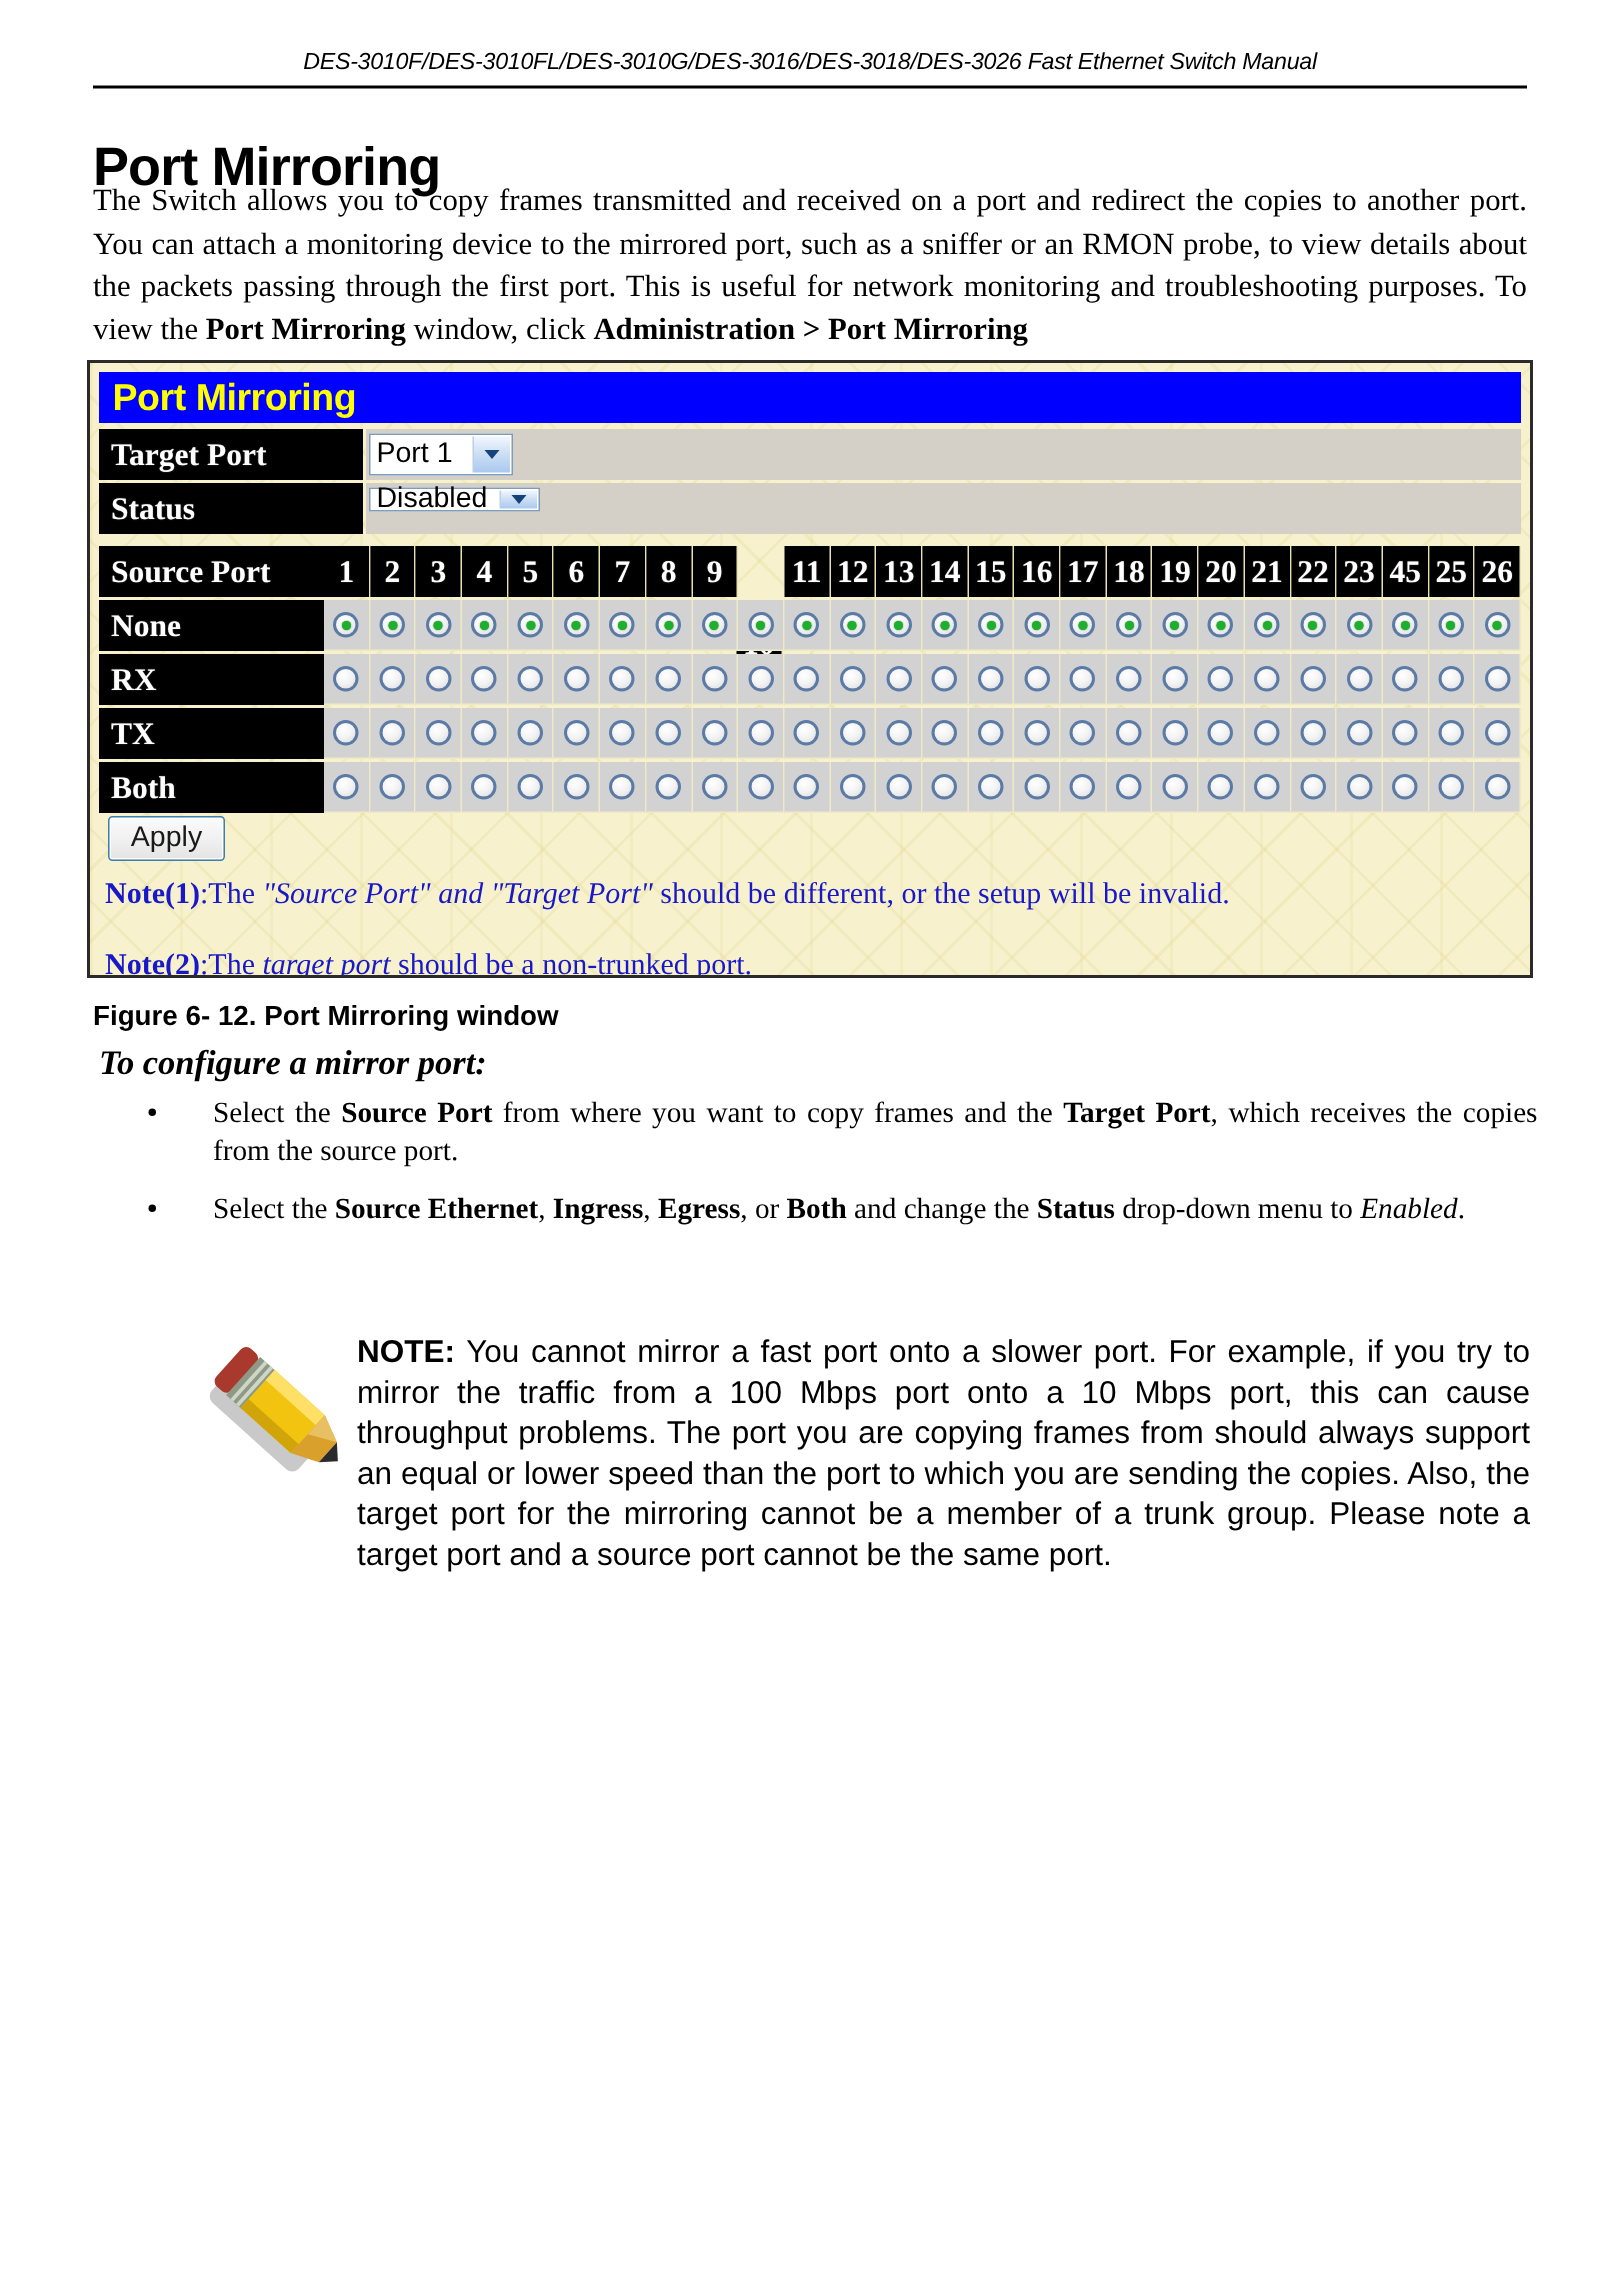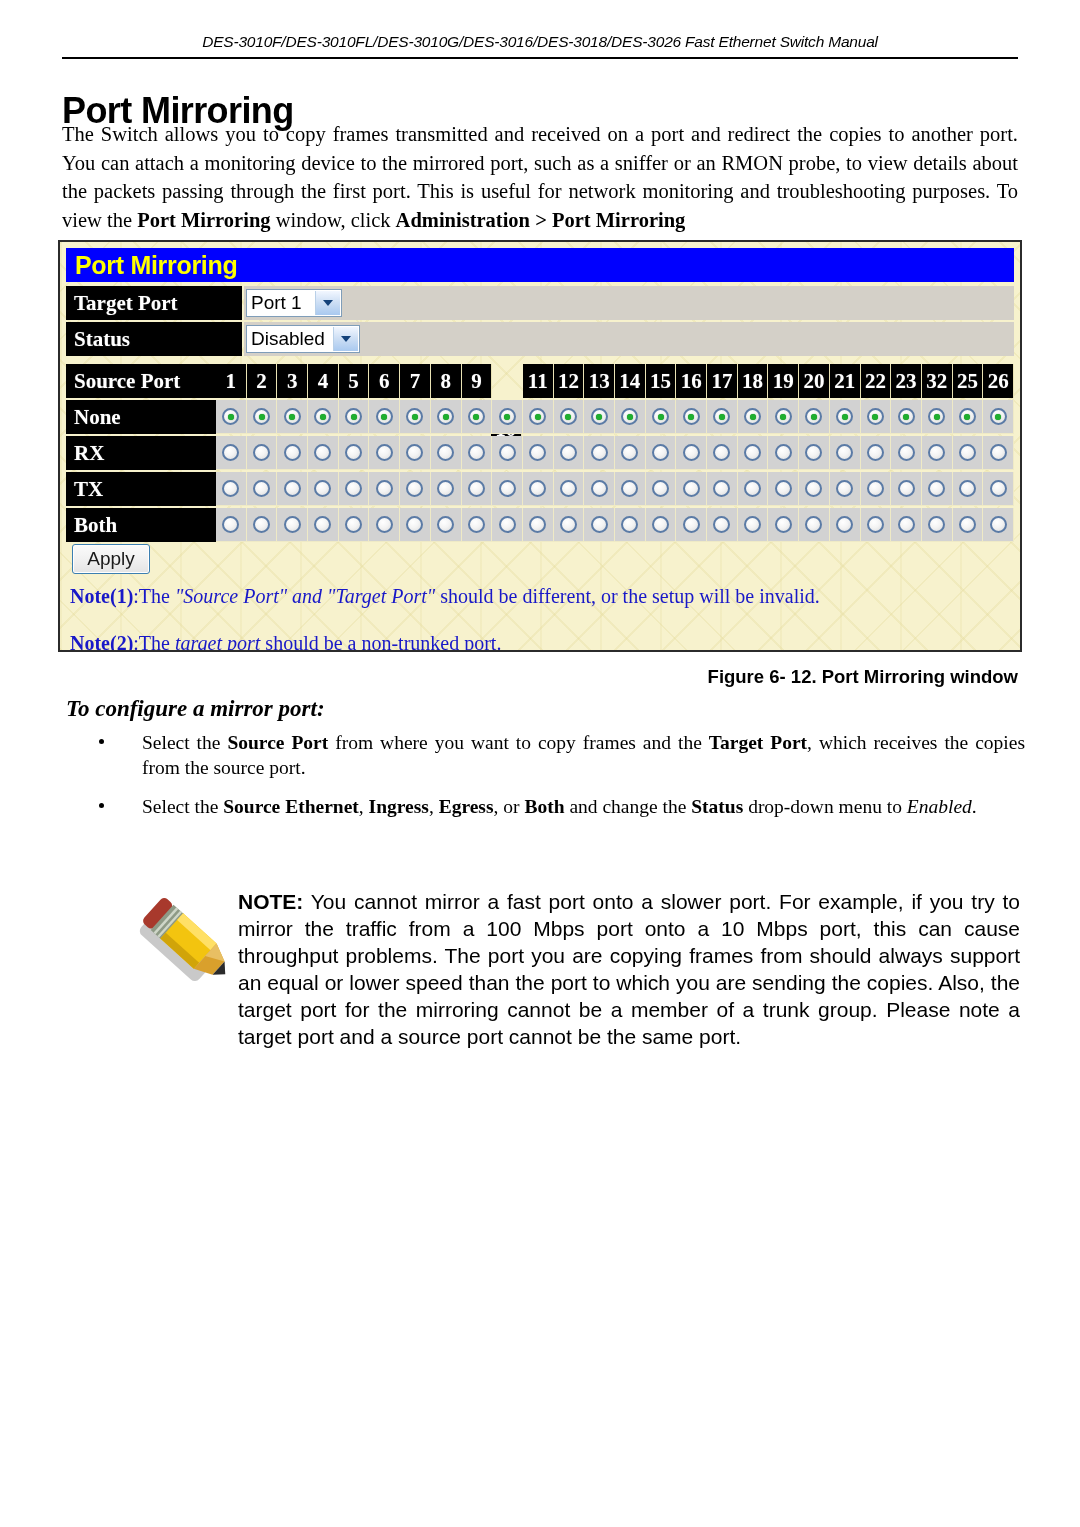--- a/index.html
+++ b/index.html
@@ -239,21 +239,21 @@
   }
   .note-line b { font-weight: bold; }
   .note-line i { font-style: italic; }
 
   
   .caption {
     position: absolute;
     left: 62px;
     top: 666px;
     width: 956px;
-    text-align: right;
+    text-align: left;
     font-family: "Liberation Sans", sans-serif;
     font-weight: bold;
     font-size: 18.5px;
   }
 
   
   .subhead {
     position: absolute;
     left: 66px;
     top: 696px;
@@ -345,21 +345,21 @@
       <div class="lbl" style="left:6px; top:44px; width:176px; height:34px;">Target Port</div>
       <div class="fld" style="left:184px; top:44px; width:770px; height:34px;">
         <div class="xp-select" style="left:2px; top:3px; width:96px; height:28px;">
           <span>Port 1</span>
           <span class="arrow"></span>
         </div>
       </div>
 
       <div class="lbl" style="left:6px; top:80px; width:176px; height:34px;">Status</div>
       <div class="fld" style="left:184px; top:80px; width:770px; height:34px;">
-        <div class="xp-select" style="left:2px; top:3px; width:114px; height:28px;">
+        <div class="xp-select" style="left:2px; top:3px; width:114px; height:16px;">
           <span>Disabled</span>
           <span class="arrow"></span>
         </div>
       </div>
 
       <div class="lbl" style="left:6px; top:122px; width:150px; height:34px;">Source Port</div>
       <div id="port-number-header">
           <div class="pnum" style="left: 156px; width: 30.6923px;">1</div>
           <div class="pnum" style="left: 186.692px; width: 30.6923px;">2</div>
           <div class="pnum" style="left: 217.385px; width: 30.6923px;">3</div>
@@ -376,21 +376,21 @@
           <div class="pnum" style="left: 555px; width: 30.6923px;">14</div>
           <div class="pnum" style="left: 585.692px; width: 30.6923px;">15</div>
           <div class="pnum" style="left: 616.385px; width: 30.6923px;">16</div>
           <div class="pnum" style="left: 647.077px; width: 30.6923px;">17</div>
           <div class="pnum" style="left: 677.769px; width: 30.6923px;">18</div>
           <div class="pnum" style="left: 708.462px; width: 30.6923px;">19</div>
           <div class="pnum" style="left: 739.154px; width: 30.6923px;">20</div>
           <div class="pnum" style="left: 769.846px; width: 30.6923px;">21</div>
           <div class="pnum" style="left: 800.538px; width: 30.6923px;">22</div>
           <div class="pnum" style="left: 831.231px; width: 30.6923px;">23</div>
-          <div class="pnum" style="left: 861.923px; width: 30.6923px;">32</div>
+          <div class="pnum" style="left: 861.923px; width: 30.6923px;">45</div>
           <div class="pnum" style="left: 892.615px; width: 30.6923px;">25</div>
           <div class="pnum" style="left: 923.308px; width: 30.6923px;">26</div>
         </div>
 
       <div id="direction-rows">
           <div class="lbl" style="left: 6px; top: 158px; width: 150px; height: 34px;">None</div>
           <div class="radio-cell" style="left: 156px; top: 158px; width: 30.6923px; height: 34px;">
             <span class="radio on"></span>
           </div>
           <div class="radio-cell" style="left: 186.692px; top: 158px; width: 30.6923px; height: 34px;">

